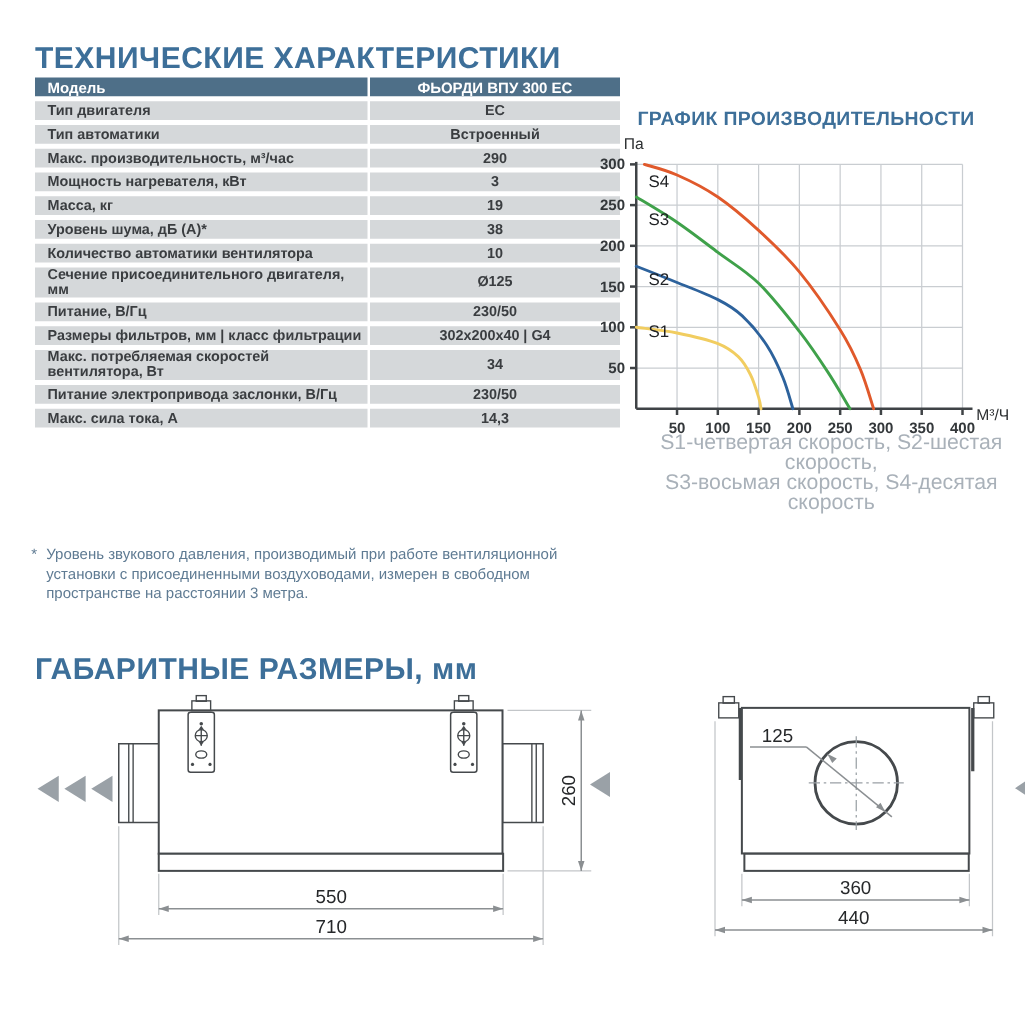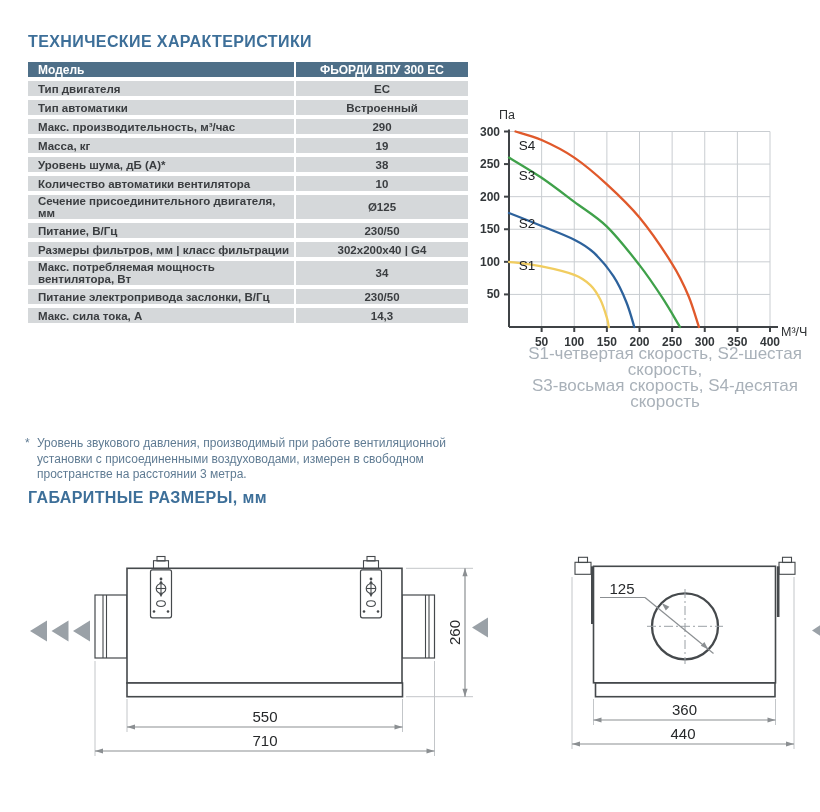--- a/index.html
+++ b/index.html
@@ -1,26 +1,26 @@
 <!DOCTYPE html>
 <html><head>
 <meta charset="utf-8">
 <style>
   html,body{margin:0;padding:0;background:#fff;}
   .page{position:relative;width:820px;height:812px;background:#fff;overflow:hidden;
         font-family:"Liberation Sans",sans-serif;}
-  .sec-title{position:absolute;margin:0;font-size:16px;font-weight:700;letter-spacing:.4px;color:#3d6f99;}
+  .sec-title{position:absolute;margin:0;font-size:24px;font-weight:700;letter-spacing:.4px;color:#3d6f99;}
   #tech-title{left:28px;top:33px;}
-  #dims-title{left:28px;top:489px;}
+  #dims-title{left:28px;top:522px;}
 
   
   table.spec{position:absolute;left:26px;top:58px;border-collapse:separate;border-spacing:2px 4px;}
   table.spec th,table.spec td{font-size:11.5px;font-weight:700;color:#3a3d40;background:#d5d8da;
         height:15px;padding:0 0 0 10px;text-align:left;vertical-align:middle;}
-  table.spec td.val,table.spec th.val{width:168px;text-align:center;padding:0 2px;}
+  table.spec td.val,table.spec th.val{width:168px;text-align:center;padding:0 16px;}
   table.spec th{background:#4e6f88;color:#ffffff;font-size:12px;}
   table.spec td.param{width:256px;}
 
   
   #chart-title{position:absolute;left:510px;top:87px;margin:0;font-size:15.5px;font-weight:700;
         letter-spacing:.3px;color:#3d6f99;}
   #chart-svg{position:absolute;left:480px;top:105px;overflow:visible;}
   #chart-svg text{font-family:"Liberation Sans",sans-serif;}
   .chart-caption{position:absolute;left:510px;top:346px;font-size:17px;line-height:16px;color:#a9b1b9;text-align:center;}
 
@@ -63,20 +63,24 @@
         </tr>
         <tr>
           <td class="param">Тип автоматики</td>
           <td class="val">Встроенный</td>
         </tr>
         <tr>
           <td class="param">Макс. производительность, м³/час</td>
           <td class="val">290</td>
         </tr>
         <tr>
+          <td class="param">Мощность нагревателя, кВт</td>
+          <td class="val">3</td>
+        </tr>
+        <tr>
           <td class="param">Масса, кг</td>
           <td class="val">19</td>
         </tr>
         <tr>
           <td class="param">Уровень шума, дБ (А)*</td>
           <td class="val">38</td>
         </tr>
         <tr>
           <td class="param">Количество автоматики вентилятора</td>
           <td class="val">10</td>
@@ -87,34 +91,35 @@
         </tr>
         <tr>
           <td class="param">Питание, В/Гц</td>
           <td class="val">230/50</td>
         </tr>
         <tr>
           <td class="param">Размеры фильтров, мм | класс фильтрации</td>
           <td class="val">302x200x40 | G4</td>
         </tr>
         <tr>
-          <td class="param">Макс. потребляемая мощность вентилятора, Вт</td>
+          <td class="param">Макс. потребляемая скоростей вентилятора, Вт</td>
           <td class="val">34</td>
         </tr>
         <tr>
           <td class="param">Питание электропривода заслонки, В/Гц</td>
           <td class="val">230/50</td>
         </tr>
         <tr>
           <td class="param">Макс. сила тока, А</td>
           <td class="val">14,3</td>
         </tr>
       </tbody>
   </table>
 
+  <h2 class="sec-title" id="chart-title">ГРАФИК ПРОИЗВОДИТЕЛЬНОСТИ</h2>
 
   <svg id="chart-svg" width="336" height="245" viewBox="0 0 336 245">
       <line x1="61.625" y1="26.50000000000003" x2="61.625" y2="222" stroke="#c9cdd1" stroke-width="1"></line>
       <line x1="94.25" y1="26.50000000000003" x2="94.25" y2="222" stroke="#c9cdd1" stroke-width="1"></line>
       <line x1="126.875" y1="26.50000000000003" x2="126.875" y2="222" stroke="#c9cdd1" stroke-width="1"></line>
       <line x1="159.5" y1="26.50000000000003" x2="159.5" y2="222" stroke="#c9cdd1" stroke-width="1"></line>
       <line x1="192.125" y1="26.50000000000003" x2="192.125" y2="222" stroke="#c9cdd1" stroke-width="1"></line>
       <line x1="224.75" y1="26.50000000000003" x2="224.75" y2="222" stroke="#c9cdd1" stroke-width="1"></line>
       <line x1="257.375" y1="26.50000000000003" x2="257.375" y2="222" stroke="#c9cdd1" stroke-width="1"></line>
       <line x1="290" y1="26.50000000000003" x2="290" y2="222" stroke="#c9cdd1" stroke-width="1"></line>

